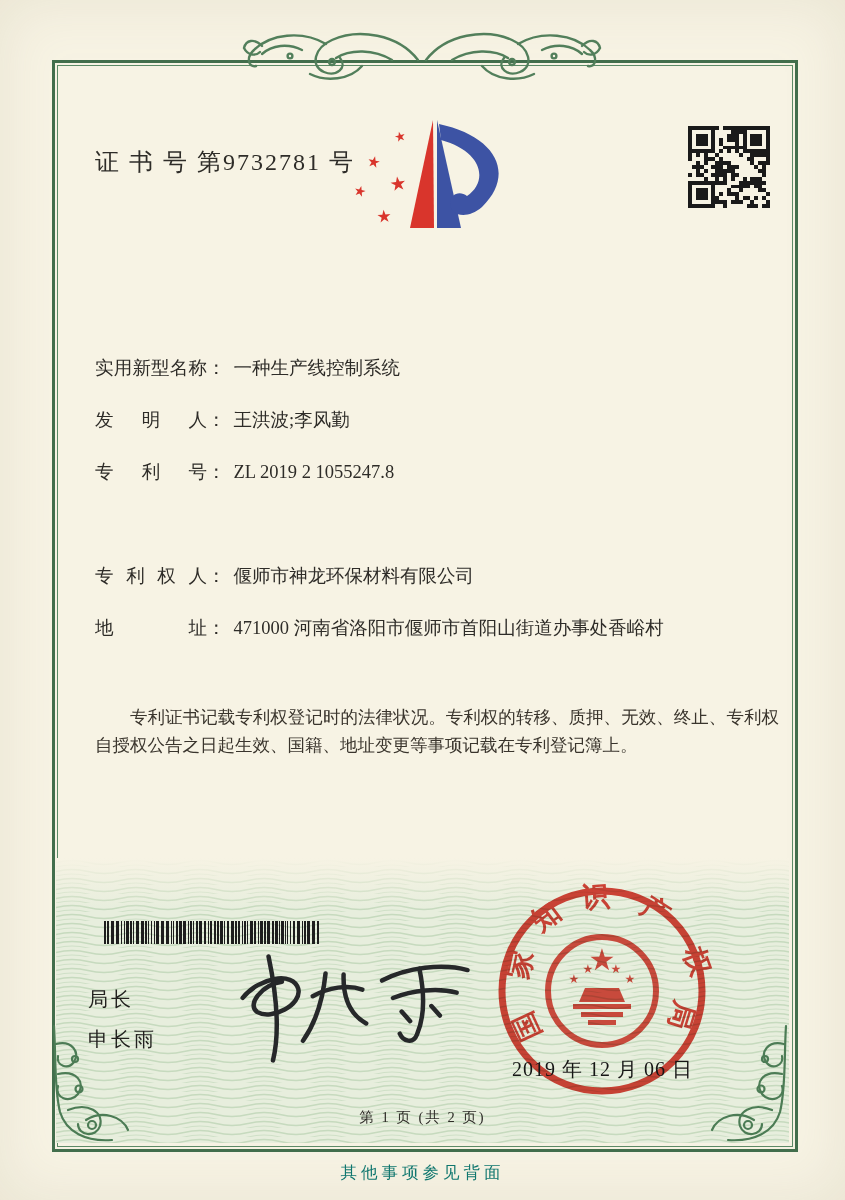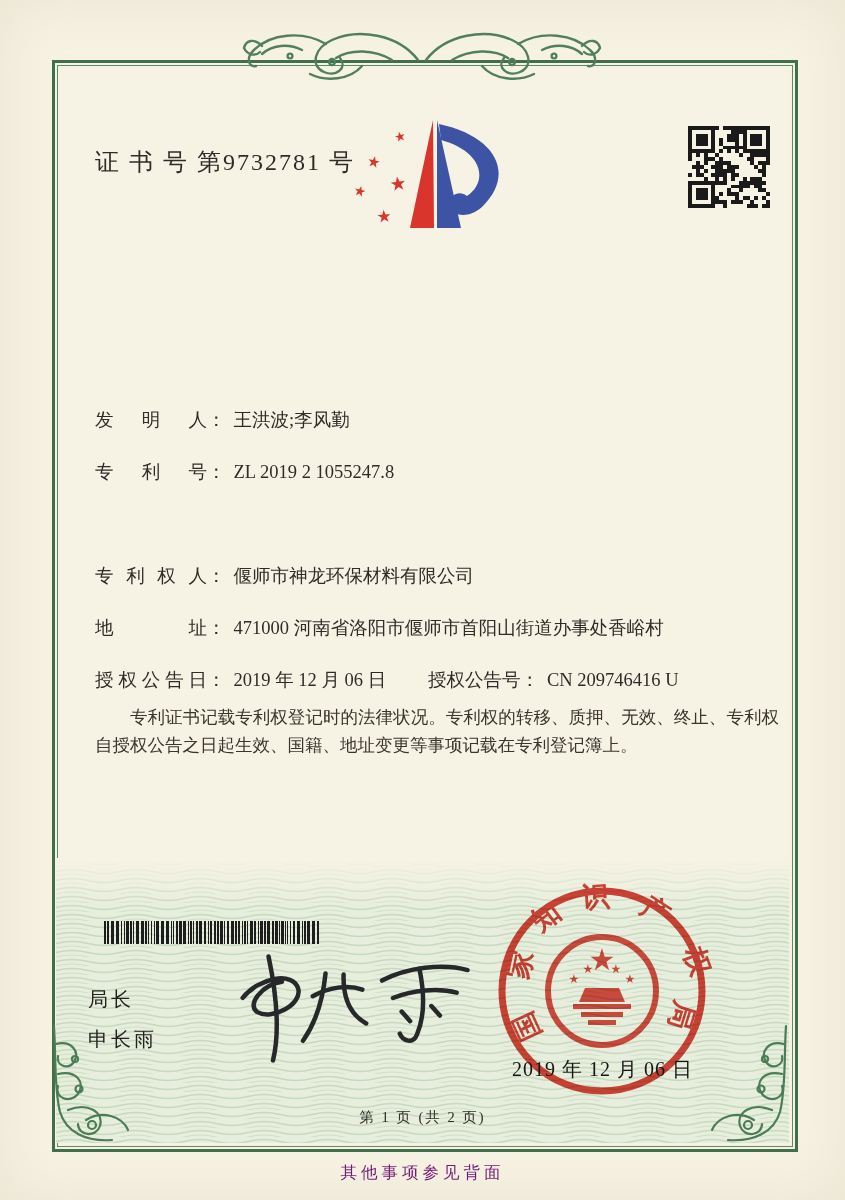--- a/index.html
+++ b/index.html
@@ -33,21 +33,21 @@
   .body-text p{margin:0;text-indent:2em;}
   
   .barcode{left:104px;top:921px;width:218px;height:23px;z-index:2;}
   .barcode i{position:absolute;top:0;bottom:0;background:#1d1d1d;}
   .officer-title{left:88px;top:986px;font-size:20px;letter-spacing:3px;z-index:2;color:#22211f;}
   .officer-name{left:88px;top:1026px;font-size:20px;letter-spacing:3px;z-index:2;color:#22211f;}
   .signature{left:225px;top:936px;z-index:2;}
   .seal{left:489px;top:878px;z-index:3;mix-blend-mode:multiply;opacity:.92;}
   .seal-date{left:512px;top:1056px;font-size:20px;letter-spacing:1px;z-index:4;color:#161616;}
   .page-info{left:0;top:1108px;width:100%;text-align:center;font-size:14.5px;letter-spacing:2px;z-index:2;}
-  .back-note{left:0;top:1162px;width:100%;text-align:center;font-size:16.5px;letter-spacing:4px;z-index:2;color:#701a75;}
+  .back-note{left:0;top:1162px;width:100%;text-align:center;font-size:16.5px;letter-spacing:4px;z-index:2;color:#0f766e;}
   .corner{z-index:2;}
 </style>
 </head>
 <body>
 
 <div class="page">
 
   <svg class="abs corner" style="left:242px;top:16px;" width="360" height="88" viewBox="0 0 360 88">
     <g id="drg" fill="none" stroke="#527f5b" stroke-width="2.4" stroke-linecap="round">
       <path d="M176,44 C156,18 116,12 90,24 C72,32 68,50 82,56 C94,61 106,52 98,42"></path>
@@ -358,37 +358,34 @@
           <rect x="9" y="20" width="1" height="1"></rect>
           <rect x="15" y="20" width="1" height="1"></rect>
           <rect x="16" y="20" width="1" height="1"></rect>
           <rect x="17" y="20" width="1" height="1"></rect>
           <rect x="19" y="20" width="1" height="1"></rect>
           <rect x="20" y="20" width="1" height="1"></rect>
         </g>
       </svg></div>
 
 
+  <div class="field-row" style="top:355px">
+    <span class="flabel">实用新型名称</span><span class="fcolon">：</span><span class="fvalue">一种生产线控制系统</span>
+  </div>
   <div class="field-row" style="top:407px">
     <span class="flabel">发明人</span><span class="fcolon">：</span><span class="fvalue">王洪波;李风勤</span>
   </div>
   <div class="field-row" style="top:459px">
     <span class="flabel">专利号</span><span class="fcolon">：</span><span class="fvalue">ZL 2019 2 1055247.8</span>
   </div>
   <div class="field-row" style="top:563px">
     <span class="flabel">专利权人</span><span class="fcolon">：</span><span class="fvalue">偃师市神龙环保材料有限公司</span>
   </div>
   <div class="field-row" style="top:615px">
     <span class="flabel">地址</span><span class="fcolon">：</span><span class="fvalue">471000 河南省洛阳市偃师市首阳山街道办事处香峪村</span>
-  </div>
-  <div class="field-row" style="top:667px">
-    <span class="flabel">授权公告日</span><span class="fcolon">：</span><span class="fvalue">2019 年 12 月 06 日</span>
-    <span class="grant-col">
-      <span>授权公告号</span><span class="fcolon">：</span><span class="fvalue">CN 209746416 U</span>
-    </span>
   </div>
 
   <div class="abs body-text">
     <p>专利证书记载专利权登记时的法律状况。专利权的转移、质押、无效、终止、专利权自授权公告之日起生效、国籍、地址变更等事项记载在专利登记簿上。</p>
   </div>
 
   <div class="abs barcode">
       <i style="left:0px;width:2px"></i>
       <i style="left:3px;width:2px"></i>
       <i style="left:7px;width:3px"></i>

